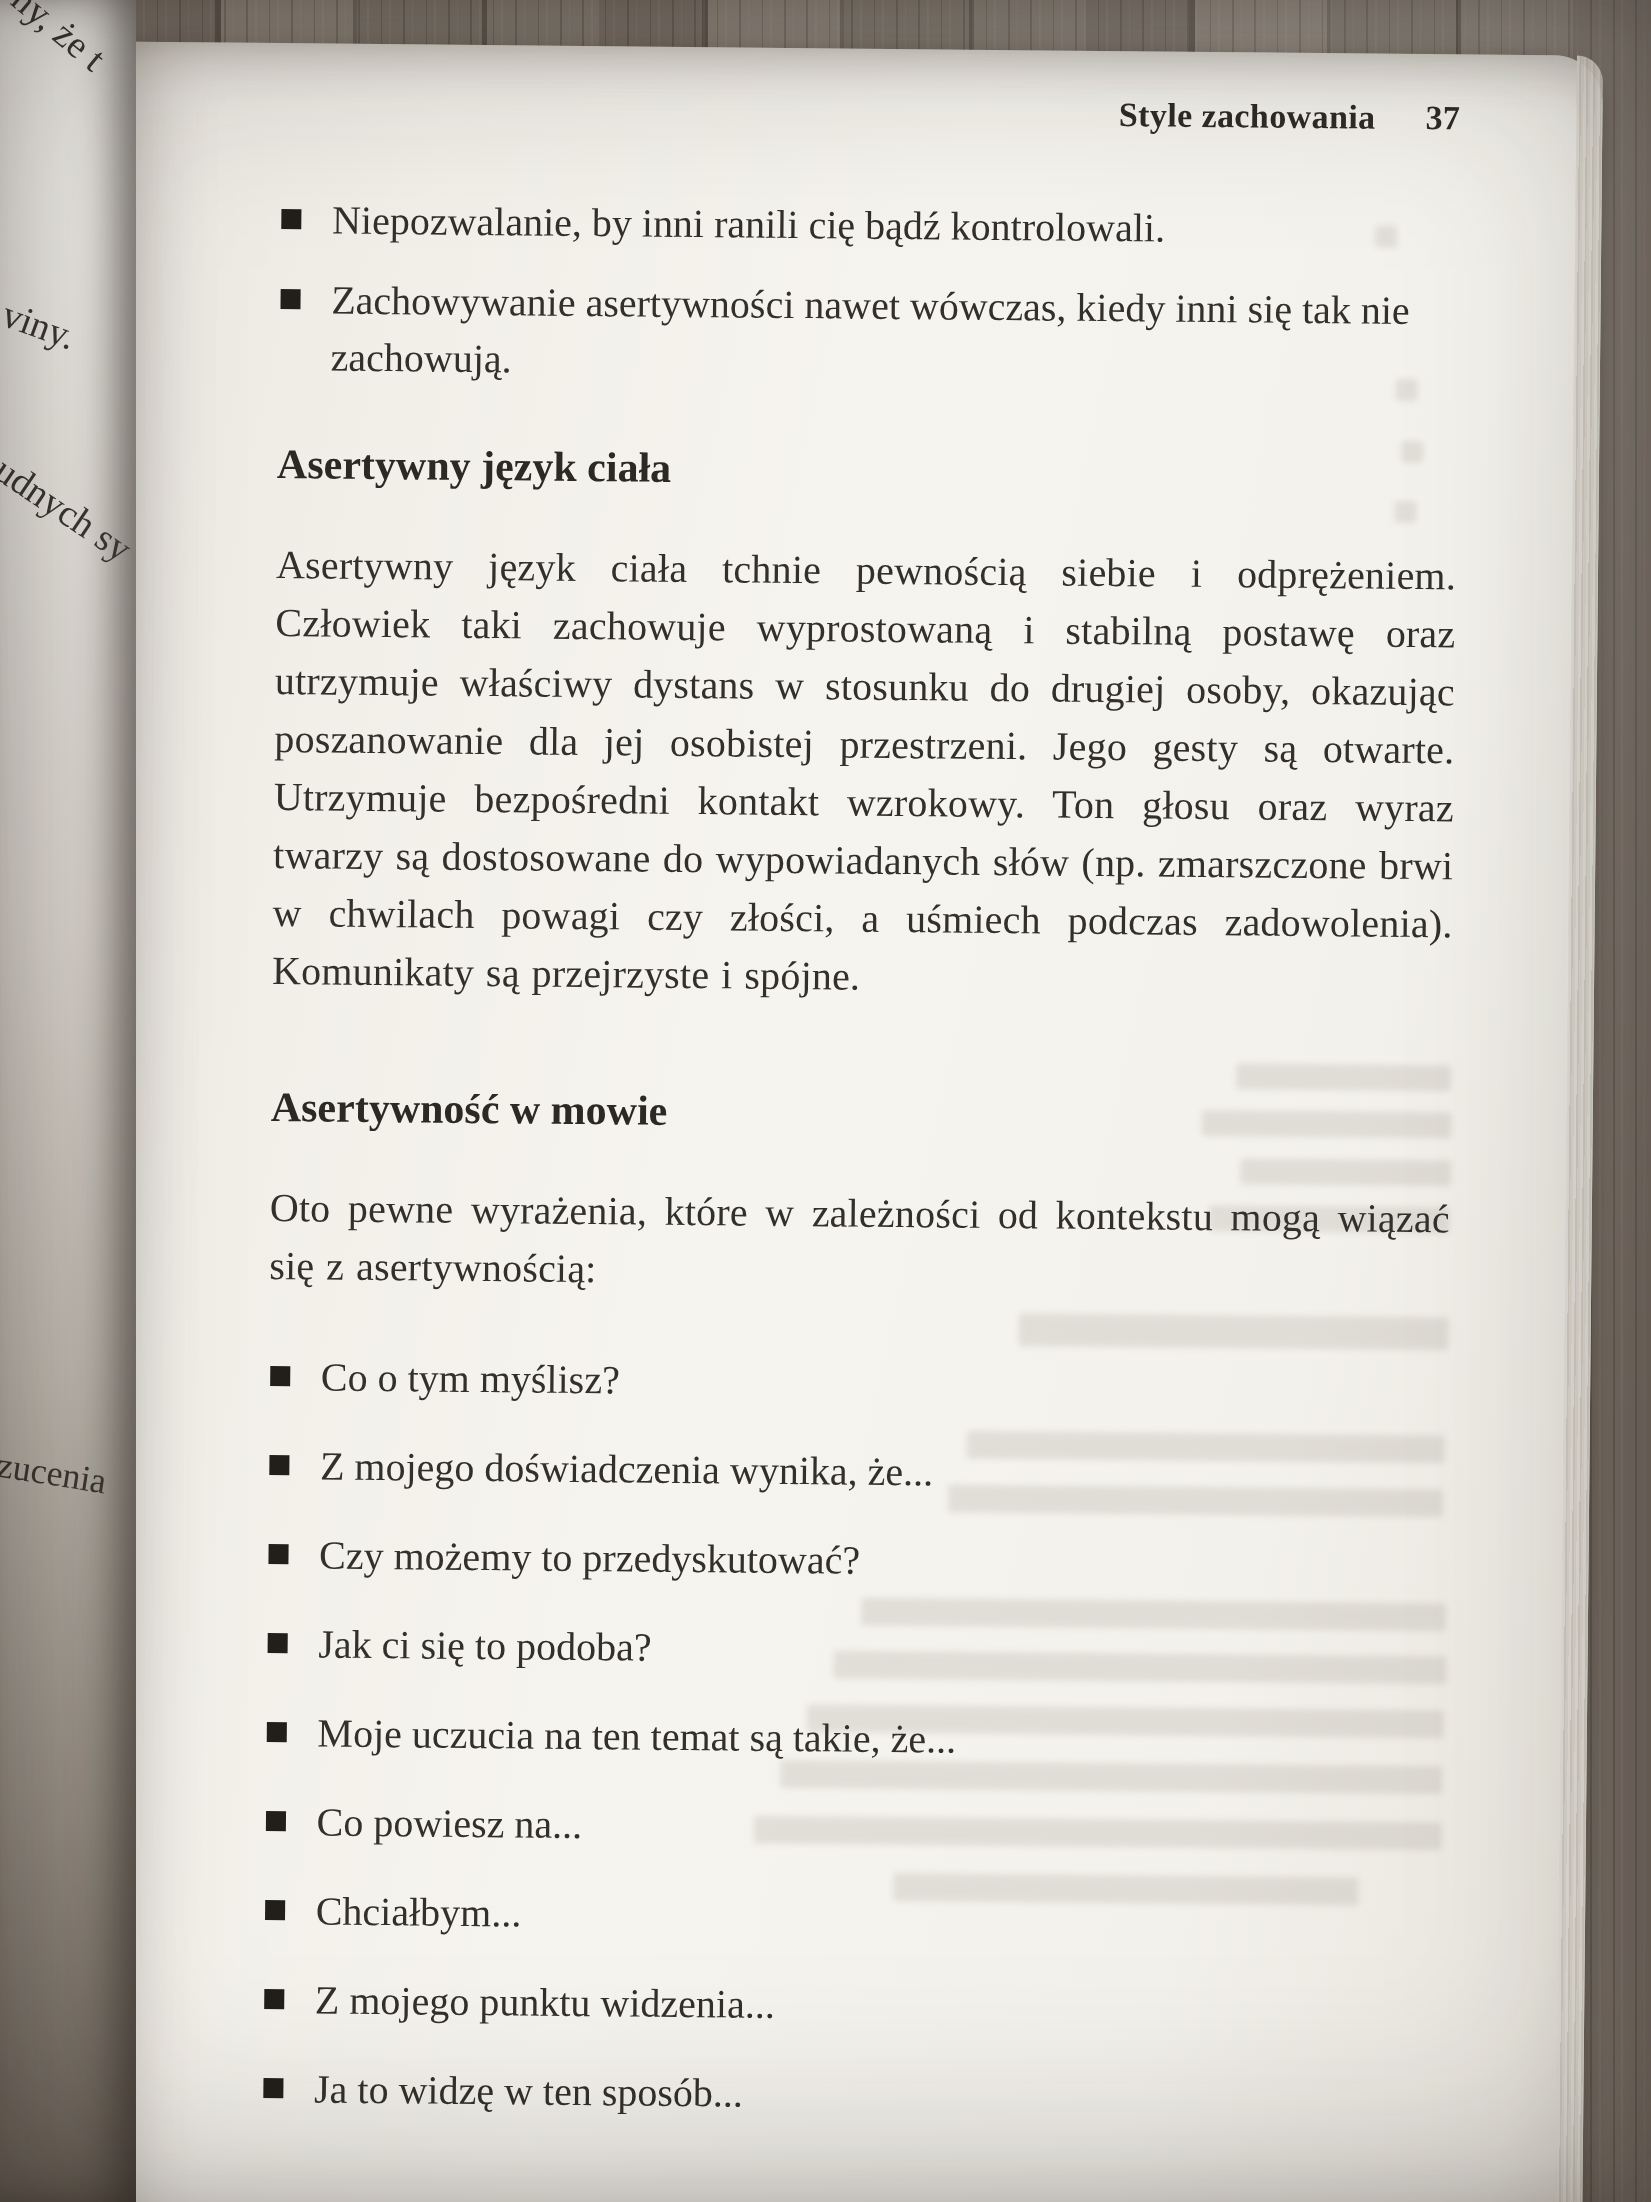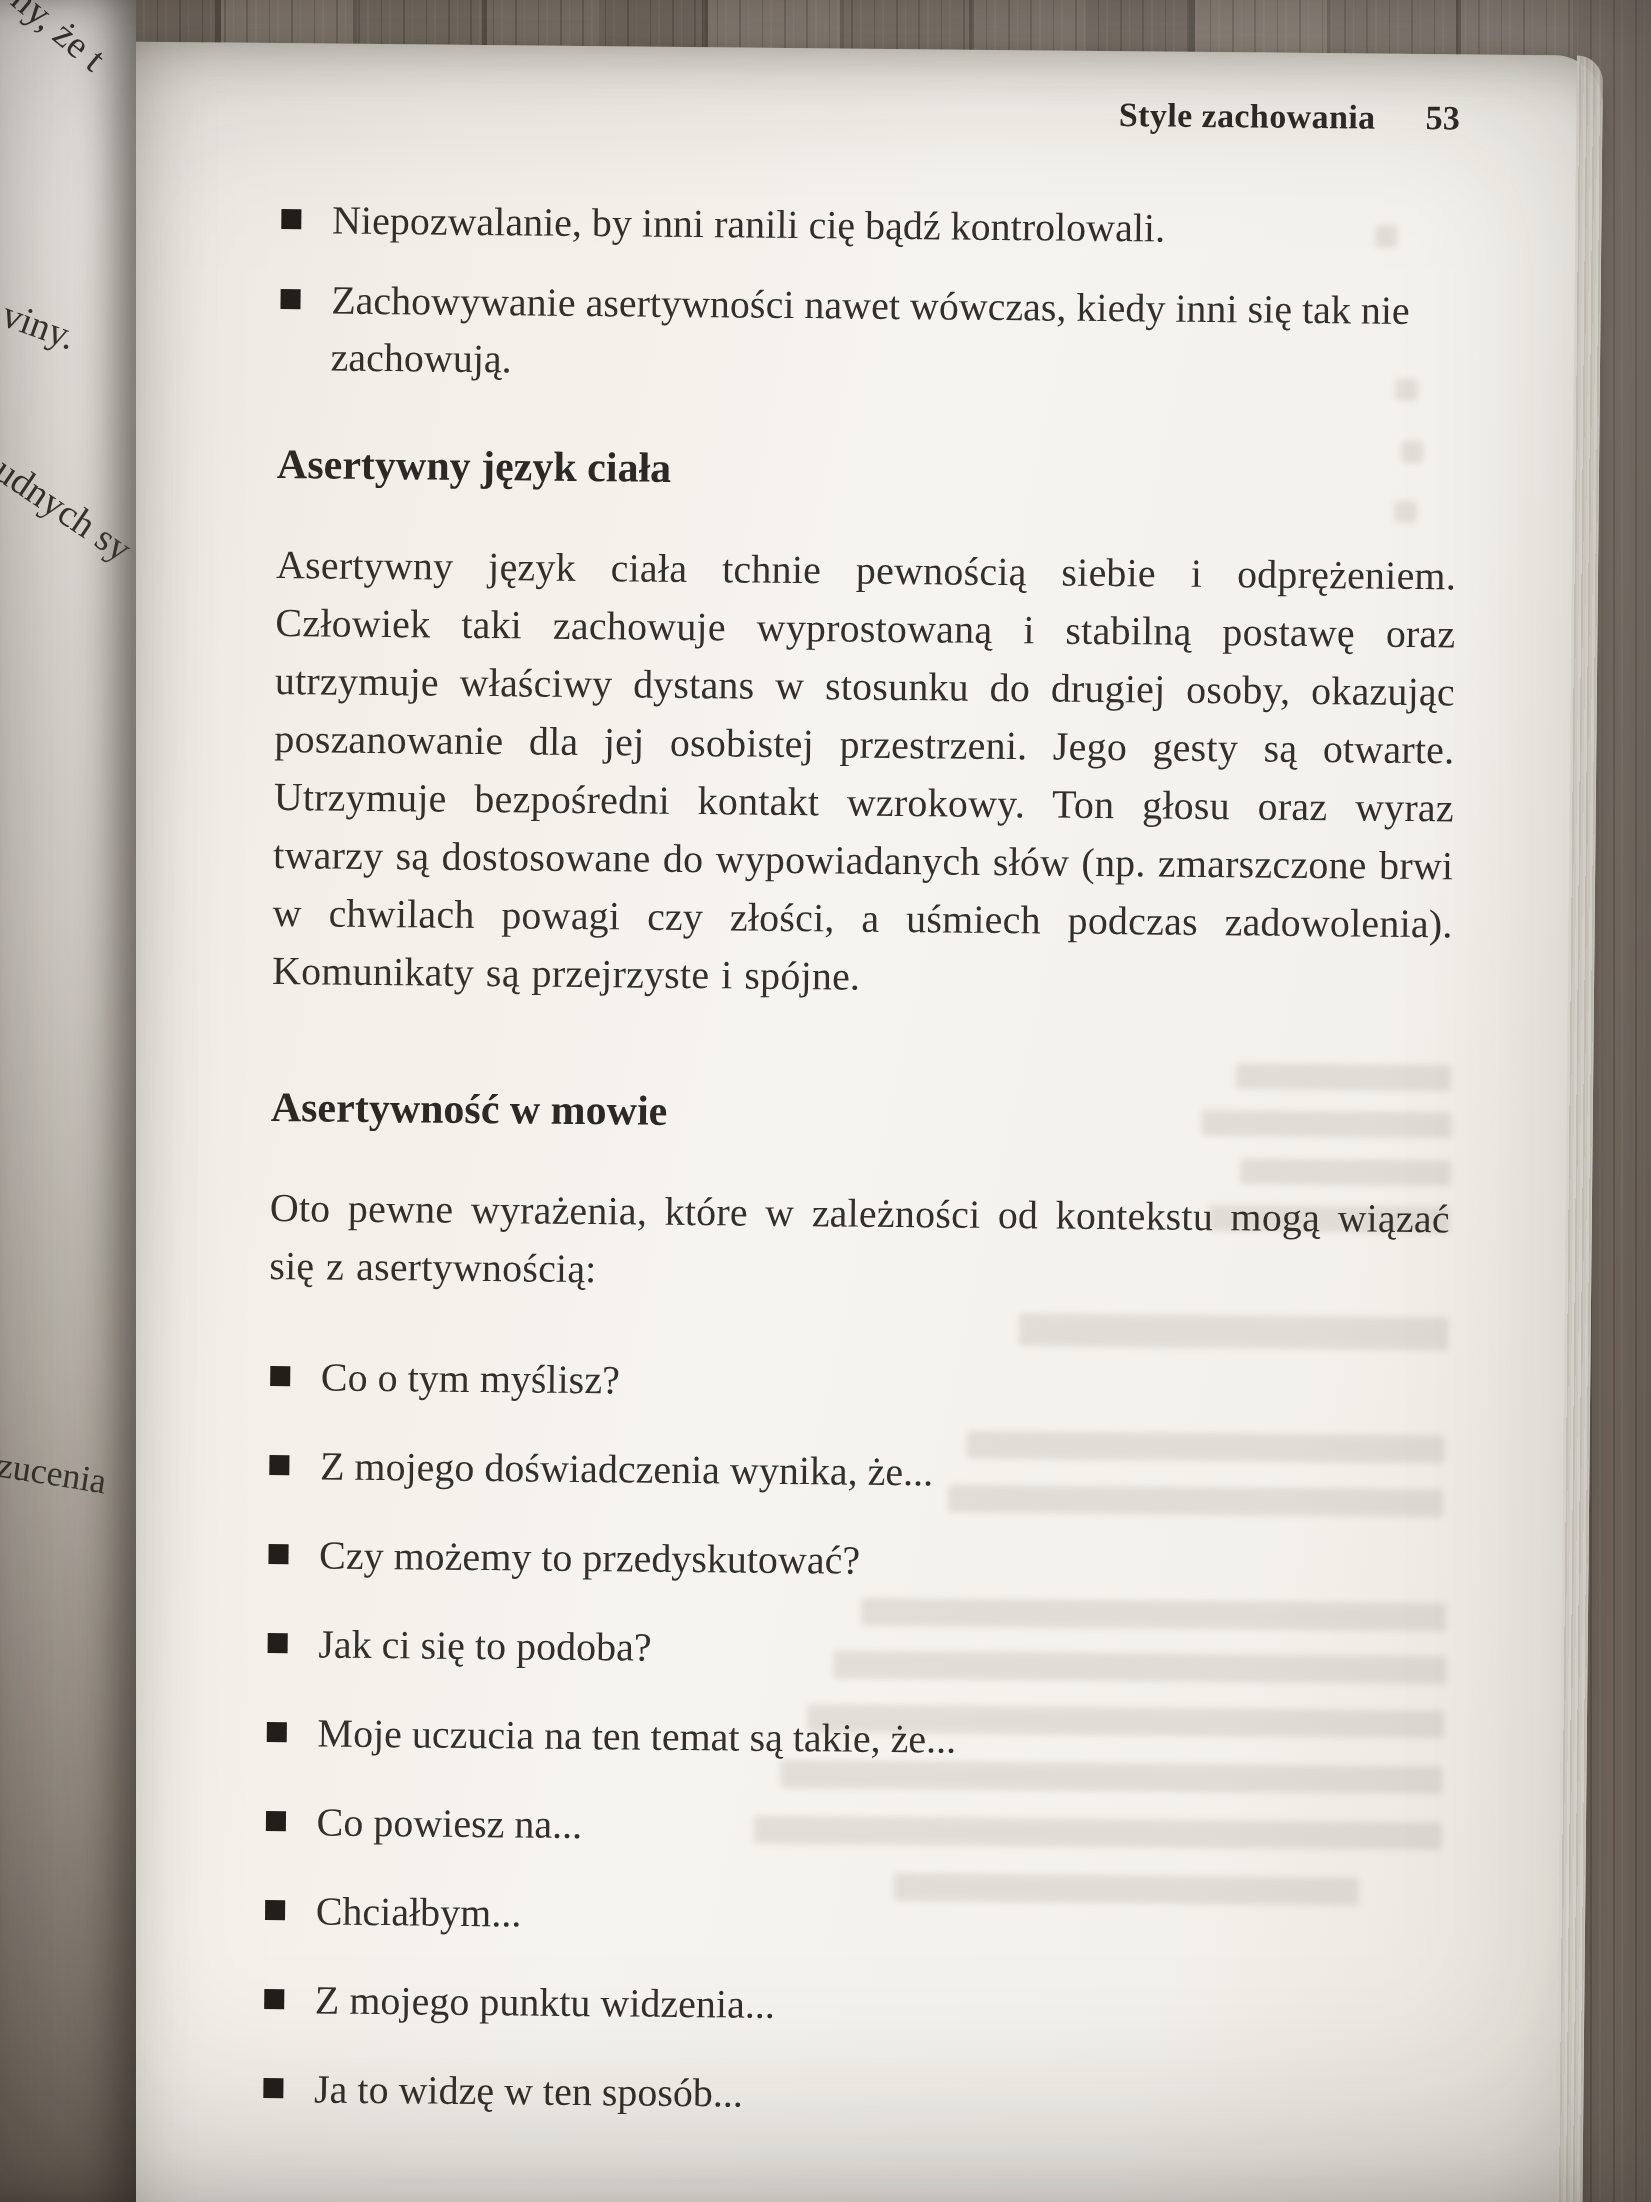--- a/index.html
+++ b/index.html
@@ -124,21 +124,21 @@
     <div class="ghost" style="left:747px;top:1602px;width:613px;height:27.5px"></div>
     <div class="ghost" style="left:721px;top:1656px;width:637px;height:27.5px"></div>
     <div class="ghost" style="left:695px;top:1712px;width:662px;height:27.5px"></div>
     <div class="ghost" style="left:669px;top:1768px;width:688px;height:27.5px"></div>
     <div class="ghost" style="left:809px;top:1824px;width:465px;height:27.5px"></div>
 
     <div class="content">
 
       <div class="running-head">
         <span>Style zachowania</span>
-        <span>53</span>
+        <span>37</span>
       </div>
 
       <ul class="blist top">
         <li>
           <span class="sq"></span>
           <span>Niepozwalanie, by inni ranili cię bądź kontrolowali.</span>
         </li>
         <li>
           <span class="sq"></span>
           <span>Zachowywanie asertywności nawet wówczas, kiedy inni się tak nie zachowują.</span>

